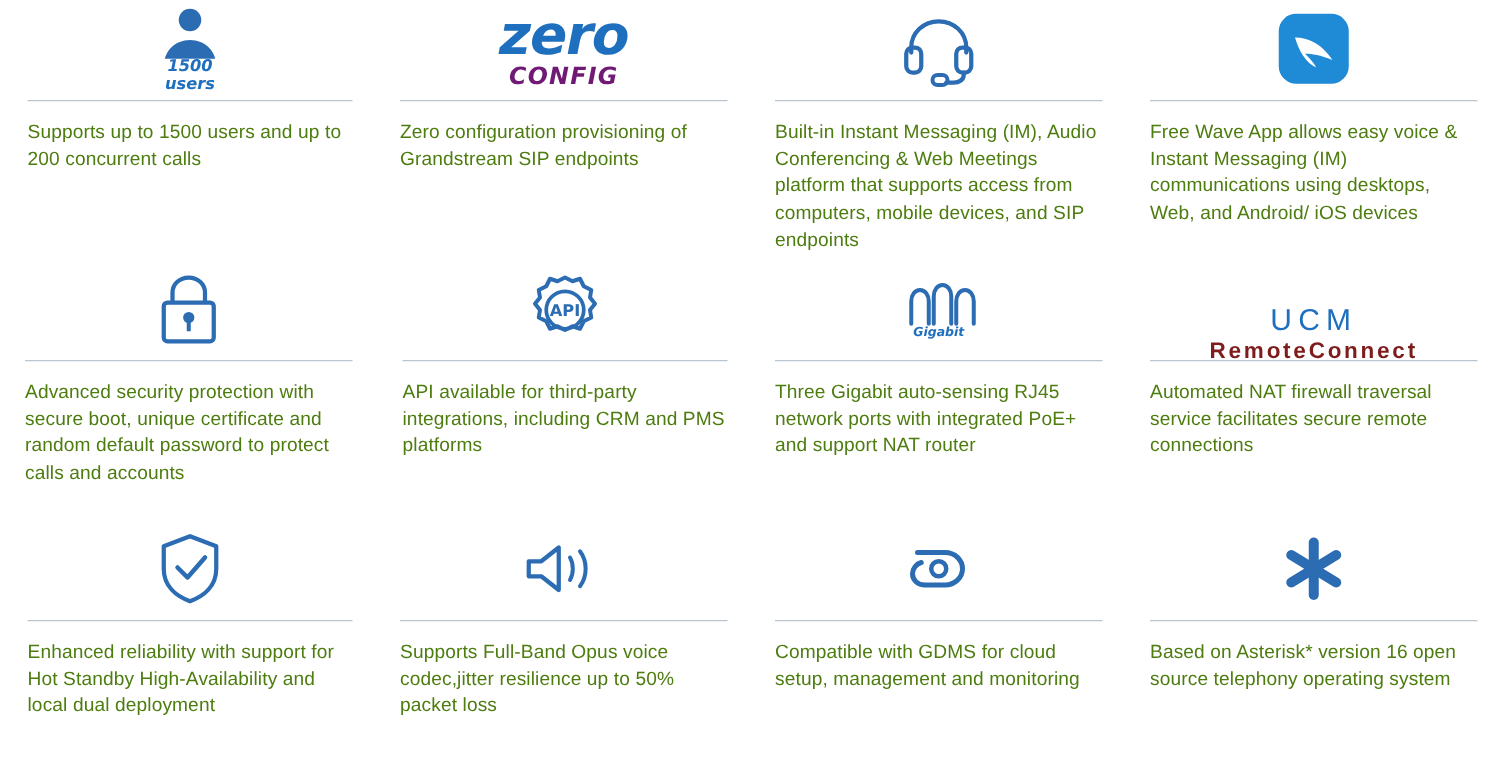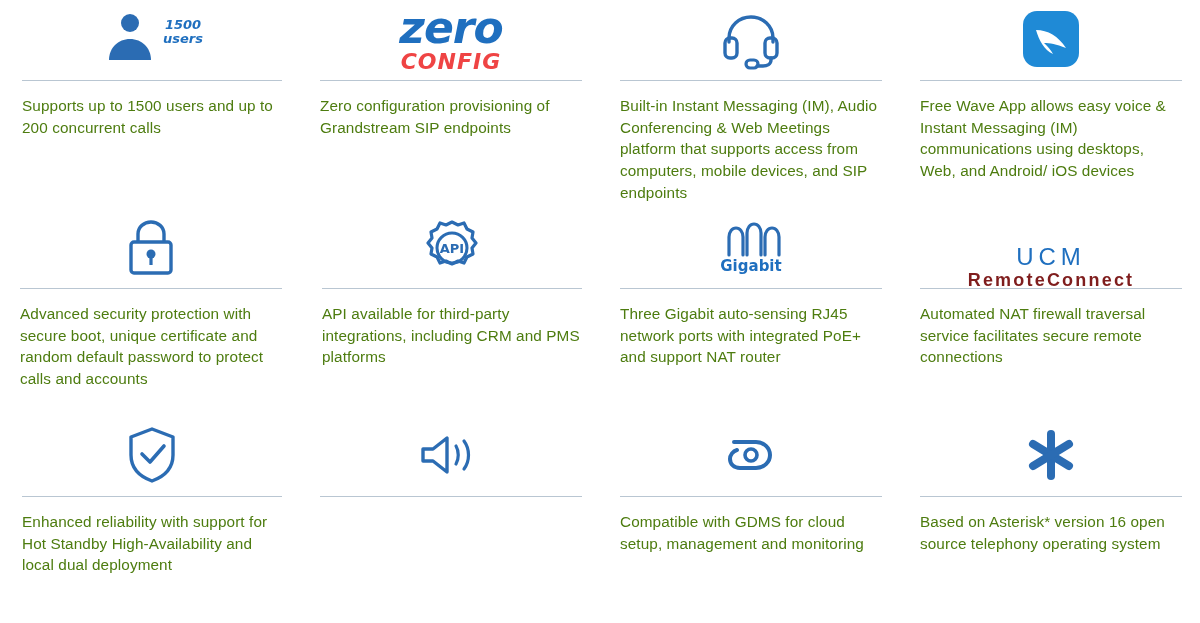--- a/index.html
+++ b/index.html
@@ -69,22 +69,22 @@
     font-style: italic;
     font-size: 44px;
     color: #1f6fbf;
     letter-spacing: -1px;
     display: block;
   }
   .config-word {
     font-family: "DejaVu Sans", sans-serif;
     font-weight: bold;
     font-style: italic;
-    font-size: 22px;
-    color: #ef4444;
+    font-size: 19px;
+    color: #701a75;
     letter-spacing: 1px;
     display: block;
     margin-top: 1px;
   }
   .ucm-logo {
     text-align: center;
     line-height: 1.15;
   }
   .ucm-top {
     display: block;
@@ -98,29 +98,31 @@
   .ucm-bottom {
     display: block;
     font-size: 18px;
     letter-spacing: 2.2px;
     color: #7f1d1d;
     font-weight: bold;
     font-family: "Liberation Sans", sans-serif;
   }
   .gigabit-word {
     font-family: "DejaVu Sans", sans-serif;
-    font-weight: bold;
-    font-size: 15px;
+    font-style: italic;
+    font-weight: bold;
+    font-size: 10px;
     color: #1f6fbf;
     text-align: center;
     display: block;
     margin-top: -2px;
   }
   .icon-stack {
     display: flex;
+    flex-direction: column;
     align-items: center;
     justify-content: center;
   }
   .users-badge {
     font-family: "DejaVu Sans", sans-serif;
     font-weight: bold;
     font-style: italic;
     font-size: 13px;
     color: #1f6fbf;
     text-align: center;
@@ -253,20 +255,21 @@
 
   <div class="cell">
     <div class="icon-box">
       <svg width="72" height="56" viewBox="0 0 72 56" aria-hidden="true">
         <path d="M8 22h10l14-11v34L18 34H8z" fill="none" stroke="#2b6cb3" stroke-width="3.4" stroke-linejoin="round"></path>
         <path d="M41 19c3 5 3 13 0 18" fill="none" stroke="#2b6cb3" stroke-width="3.2" stroke-linecap="round"></path>
         <path d="M49 14c6 8 6 20 0 28" fill="none" stroke="#2b6cb3" stroke-width="3.2" stroke-linecap="round"></path>
       </svg>
     </div>
     <div class="divider"></div>
+    <div class="desc">Supports Full-Band Opus voice codec,jitter resilience up to 50% packet loss</div>
   </div>
 
   <div class="cell">
     <div class="icon-box">
       <svg width="62" height="58" viewBox="0 0 62 58" aria-hidden="true">
         <path d="M14 16h22c8 0 14 6 14 13s-6 13-14 13H20c-6 0-10-4-10-9 0-4 3-8 7-9" fill="none" stroke="#2b6cb3" stroke-width="4" stroke-linecap="round" stroke-linejoin="round"></path>
         <circle cx="31" cy="29" r="6" fill="none" stroke="#2b6cb3" stroke-width="3.6"></circle>
       </svg>
     </div>
     <div class="divider"></div>

